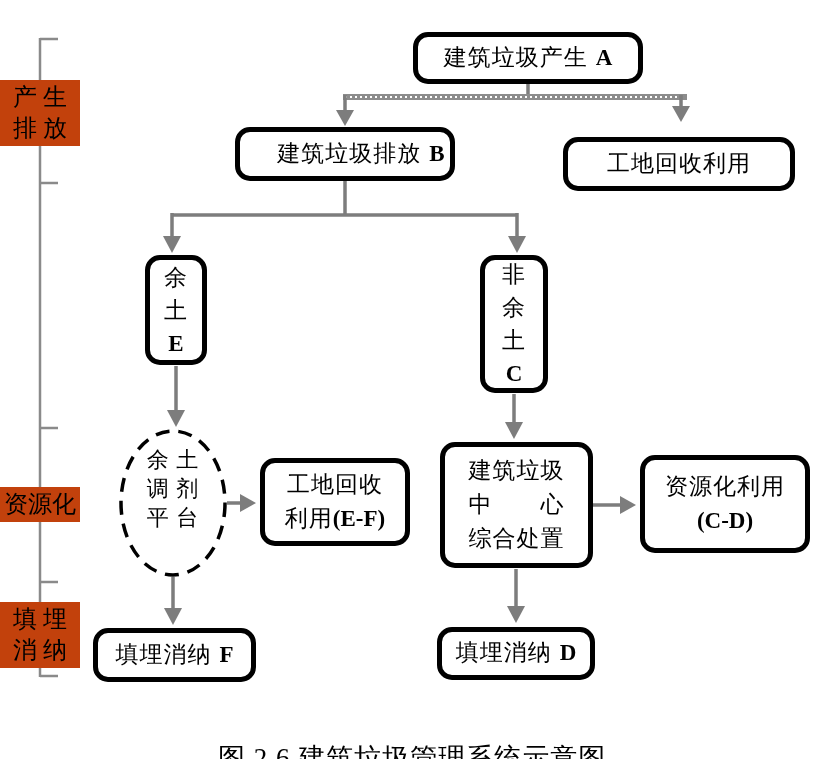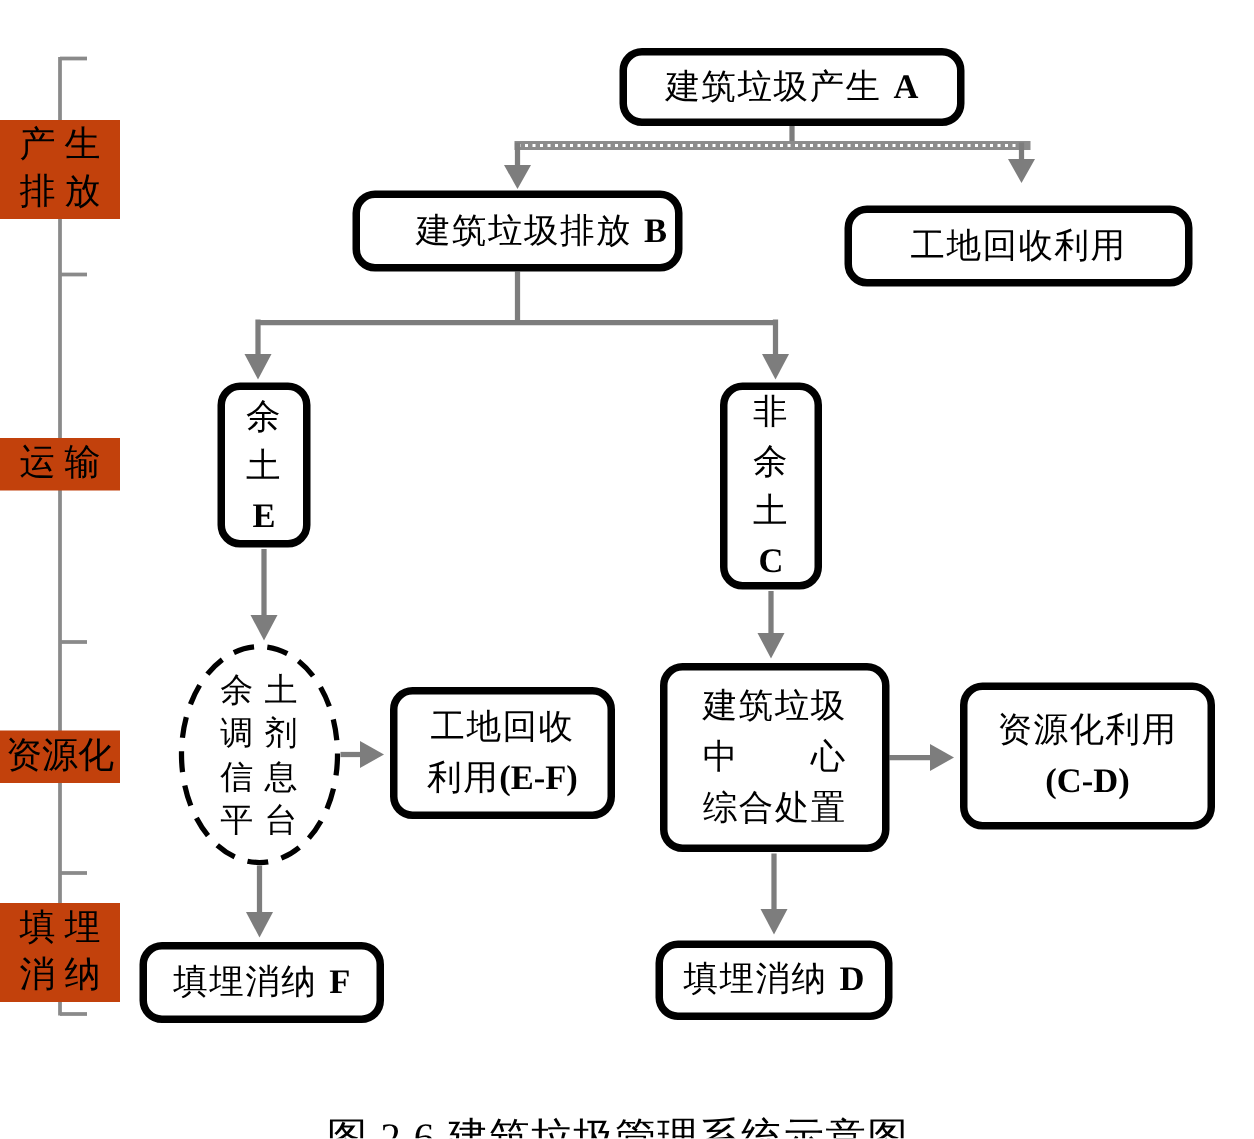--- a/index.html
+++ b/index.html
@@ -121,23 +121,20 @@
     <g>
       <line x1="516" y1="569" x2="516" y2="608" stroke="#7d7d7d" stroke-width="3.5"></line>
       <polygon points="507,606 525,606 516,623" fill="#7d7d7d"></polygon>
     </g>
   </svg>
 
   <div class="phase" style="top:80px;">
     <div>产 生</div>
     <div>排 放</div>
   </div>
-  <div class="phase" style="top:292px;">
-    <div>运 输</div>
-  </div>
   <div class="phase" style="top:487px;">
     <div>资源化</div>
   </div>
   <div class="phase" style="top:602px;font-family:Liberation Serif, serif;">
     <div>填 埋</div>
     <div>消 纳</div>
   </div>
 
   <div class="node" style="left:413px;top:32px;width:230px;height:52px;">
     <span>建筑垃圾产生</span>
@@ -162,21 +159,20 @@
   <div class="node vstack" style="left:480px;top:255px;width:68px;height:138px;">
     <div class="vchar">非</div>
     <div class="vchar">余</div>
     <div class="vchar">土</div>
     <div class="vchar code">C</div>
   </div>
 
   <div class="ellipse-label" style="left:119px;top:445px;width:108px;">
     <div>余 土</div>
     <div>调 剂</div>
-    <div>信 息</div>
     <div>平 台</div>
   </div>
 
   <div class="node vstack mlines" style="left:260px;top:458px;width:150px;height:88px;">
     <div>工地回收</div>
     <div>
       <span>利用</span><span class="code">(E-F)</span>
     </div>
   </div>
 

